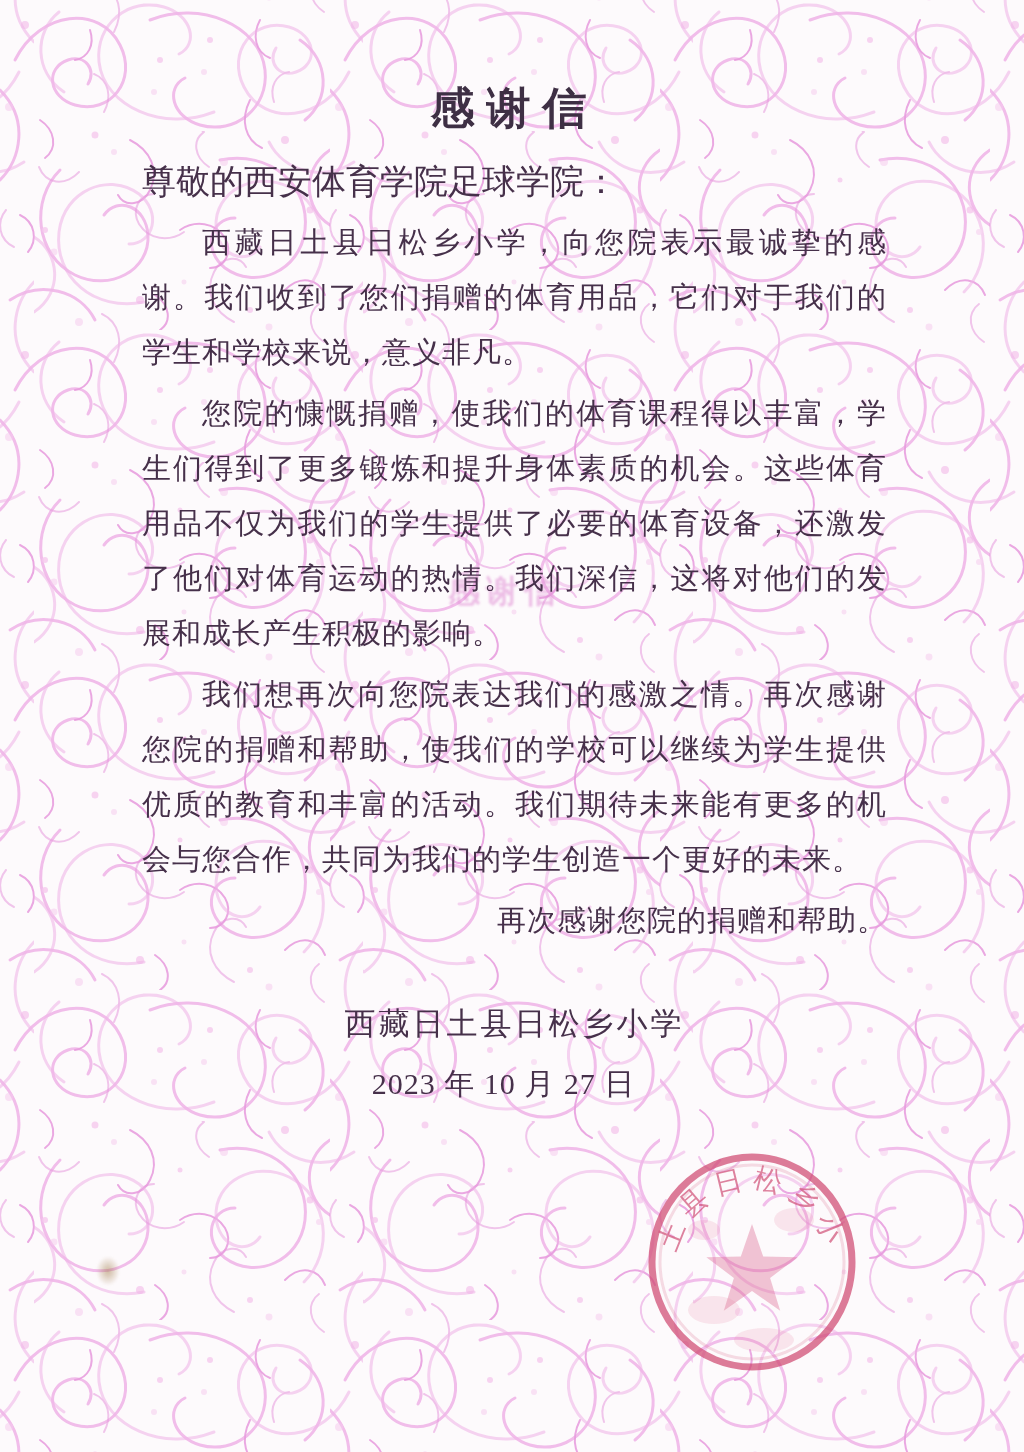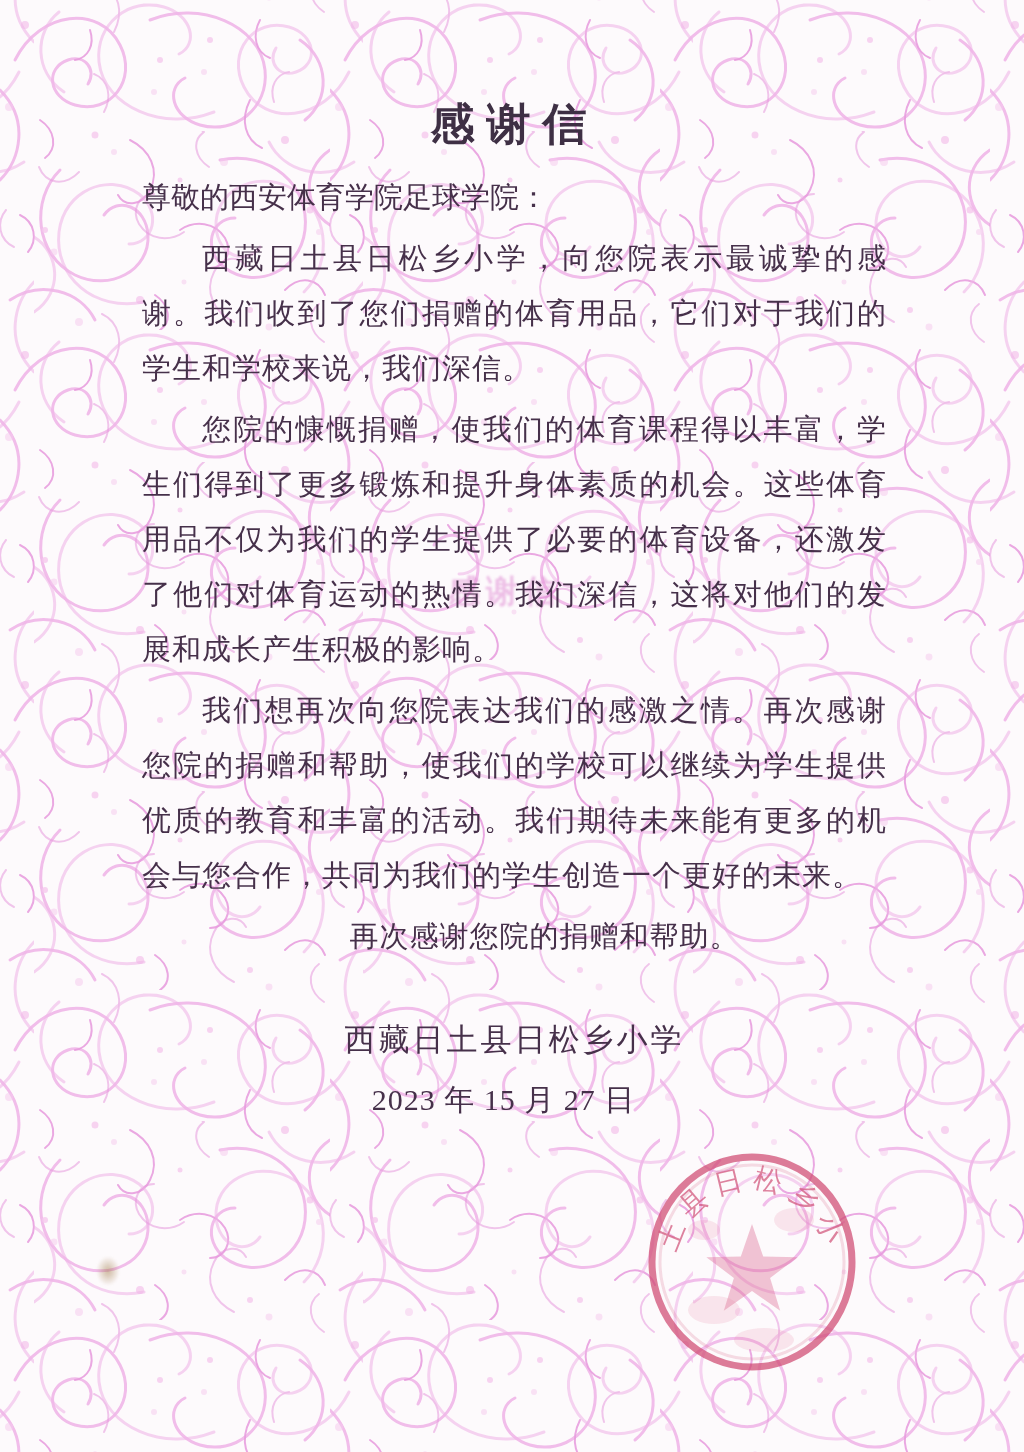--- a/index.html
+++ b/index.html
@@ -42,47 +42,47 @@
     position: absolute;
     left: 644px;
     top: 1150px;
     width: 216px;
     height: 224px;
     opacity: 0.9;
   }
   .content {
     position: absolute;
     left: 142px;
-    top: 16px;
+    top: 0;
     width: 745px;
   }
   .title {
     margin: 84px 0 0 0;
     text-align: center;
     font-size: 44px;
     line-height: 50px;
     font-weight: 700;
     letter-spacing: 12px;
     color: #3e2f44;
   }
   .salutation {
     margin: 20px 0 0 0;
-    font-size: 29px;
+    font-size: 34px;
     line-height: 55px;
   }
   .para {
     margin: 6px 0 0 0;
     font-size: 29px;
     line-height: 55px;
     text-indent: 60px;
     text-align: justify;
     text-justify: inter-ideograph;
     letter-spacing: 1px;
   }
-  .para.short { text-align: center; }
+  .para.short { text-align: right; }
   .sign-block {
     margin-top: 48px;
     text-align: center;
     font-size: 31px;
   }
   .signature { letter-spacing: 3px; line-height: 55px; }
   .date { margin-top: 5px; margin-right: 22px; font-size: 30px; line-height: 55px; letter-spacing: 1px; }
 </style>
 </head>
 <body>
@@ -149,23 +149,23 @@
       <ellipse cx="60" cy="80" rx="16" ry="10"></ellipse>
     </g>
     <text font-family="Liberation Serif, serif" font-size="28" fill="#cf4a72" opacity="0.75" letter-spacing="8">
       <textPath href="#seal-arc" startOffset="50%" text-anchor="middle">日土县日松乡小学</textPath>
     </text>
   </svg>
 
   <div class="content">
     <h1 class="title">感谢信</h1>
     <p class="salutation">尊敬的西安体育学院足球学院：</p>
-    <p class="para">西藏日土县日松乡小学，向您院表示最诚挚的感谢。我们收到了您们捐赠的体育用品，它们对于我们的学生和学校来说，我们深信。</p>
+    <p class="para">西藏日土县日松乡小学，向您院表示最诚挚的感谢。我们收到了您们捐赠的体育用品，它们对于我们的学生和学校来说，意义非凡。</p>
     <p class="para">您院的慷慨捐赠，使我们的体育课程得以丰富，学生们得到了更多锻炼和提升身体素质的机会。这些体育用品不仅为我们的学生提供了必要的体育设备，还激发了他们对体育运动的热情。我们深信，这将对他们的发展和成长产生积极的影响。</p>
     <p class="para">我们想再次向您院表达我们的感激之情。再次感谢您院的捐赠和帮助，使我们的学校可以继续为学生提供优质的教育和丰富的活动。我们期待未来能有更多的机会与您合作，共同为我们的学生创造一个更好的未来。</p>
     <p class="para short">再次感谢您院的捐赠和帮助。</p>
     <div class="sign-block">
       <div class="signature">西藏日土县日松乡小学</div>
-      <div class="date">2023 年 15 月 27 日</div>
+      <div class="date">2023 年 10 月 27 日</div>
     </div>
   </div>
 
 </div>
 
 </body></html>

